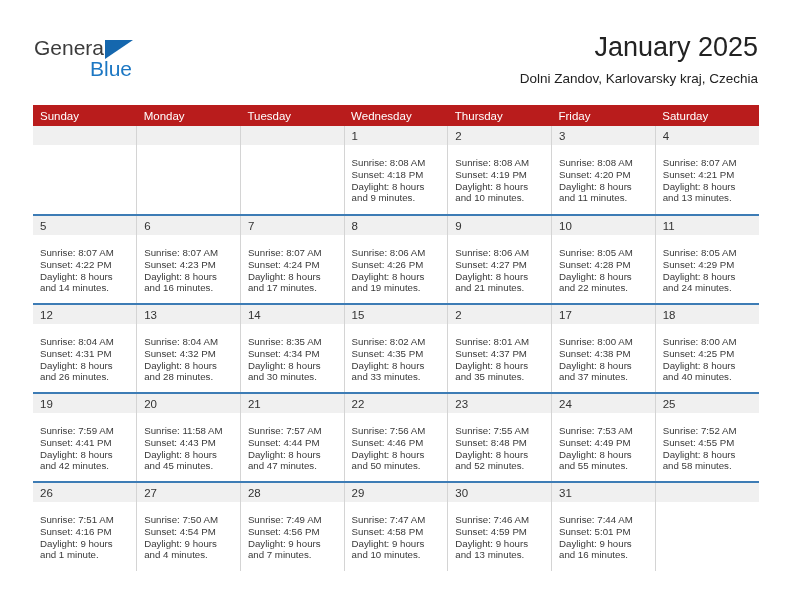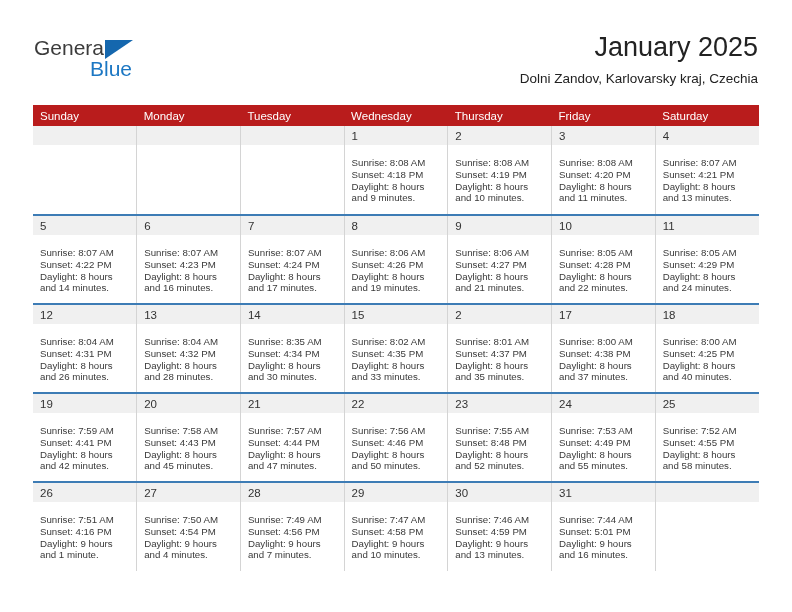--- a/index.html
+++ b/index.html
@@ -357,21 +357,21 @@
             <div class="cell-body">
               <div>Sunrise: 7:59 AM</div>
               <div>Sunset: 4:41 PM</div>
               <div>Daylight: 8 hours</div>
               <div>and 42 minutes.</div>
             </div>
           </td>
           <td>
             <span class="daynum">20</span>
             <div class="cell-body">
-              <div>Sunrise: 7:58 AM</div>
+              <div>Sunrise: 11:58 AM</div>
               <div>Sunset: 4:43 PM</div>
               <div>Daylight: 8 hours</div>
               <div>and 45 minutes.</div>
             </div>
           </td>
           <td>
             <span class="daynum">21</span>
             <div class="cell-body">
               <div>Sunrise: 7:57 AM</div>
               <div>Sunset: 4:44 PM</div>

